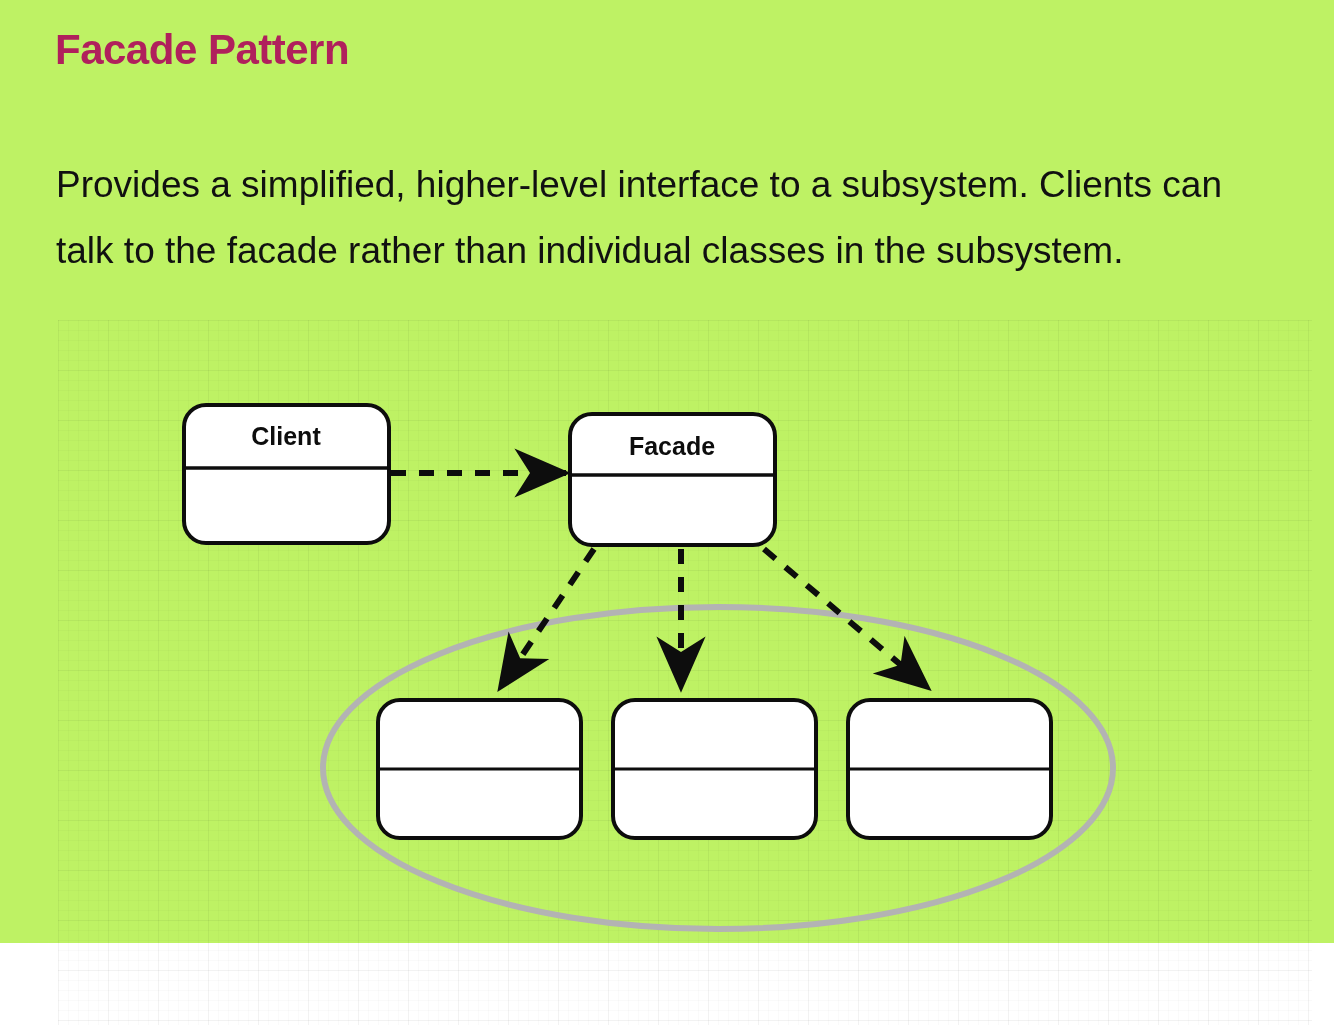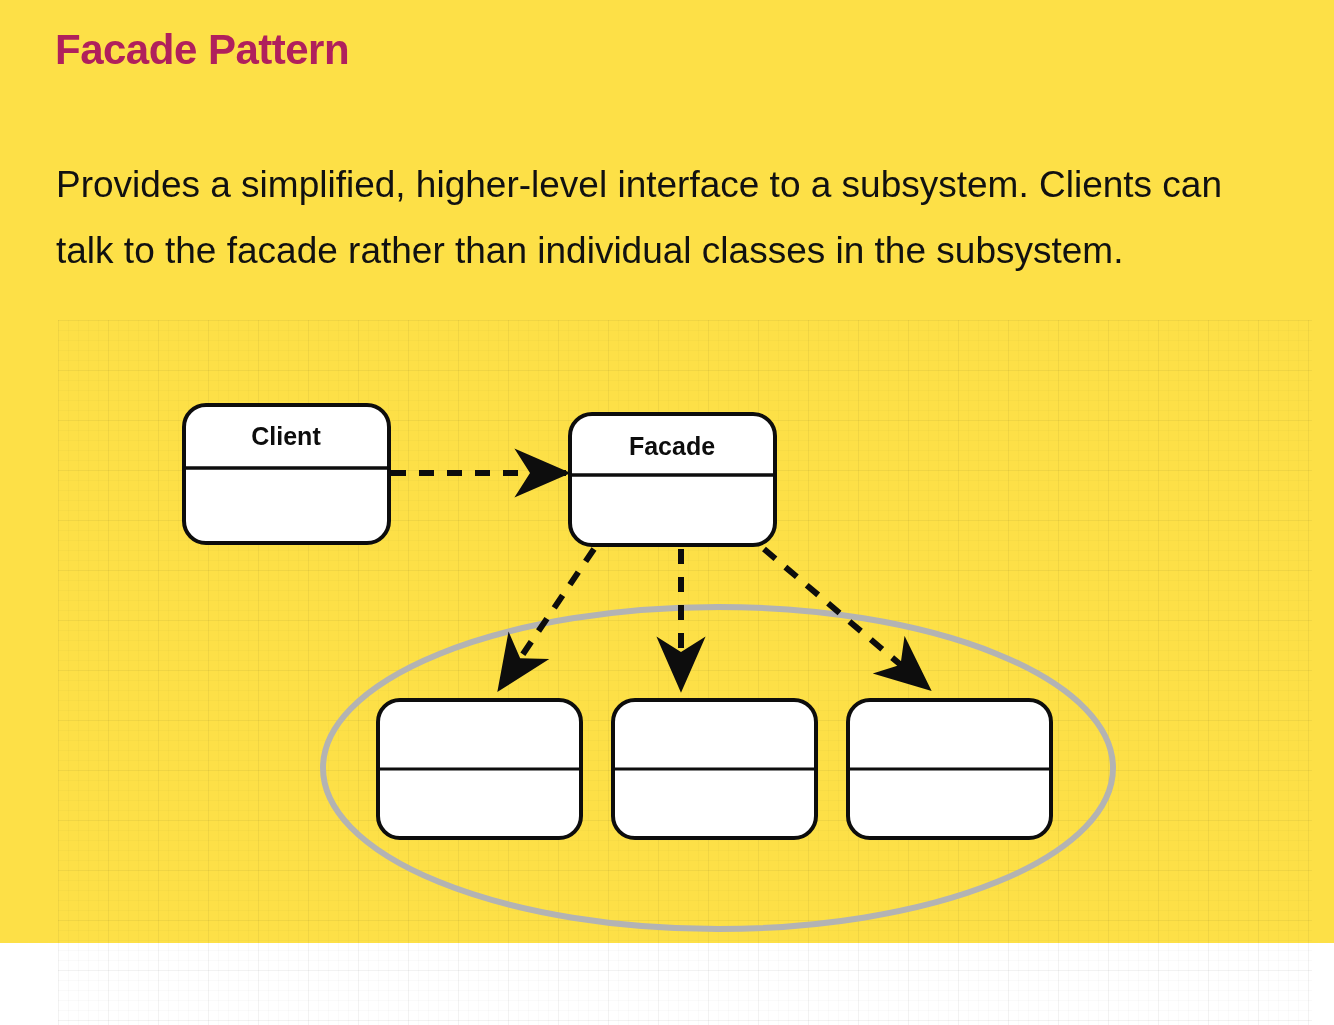--- a/index.html
+++ b/index.html
@@ -13,21 +13,21 @@
     height: 1025px;
     font-family: "Liberation Sans", sans-serif;
     position: relative;
     overflow: hidden;
   }
 
   #page {
     position: relative;
     width: 1334px;
     height: 943px;
-    background: #fde047;
+    background: #bef264;
   }
 
   
   .page-title {
     position: absolute;
     left: 55px;
     top: 26px;
     font-size: 42px;
     font-weight: 700;
     letter-spacing: -0.5px;

